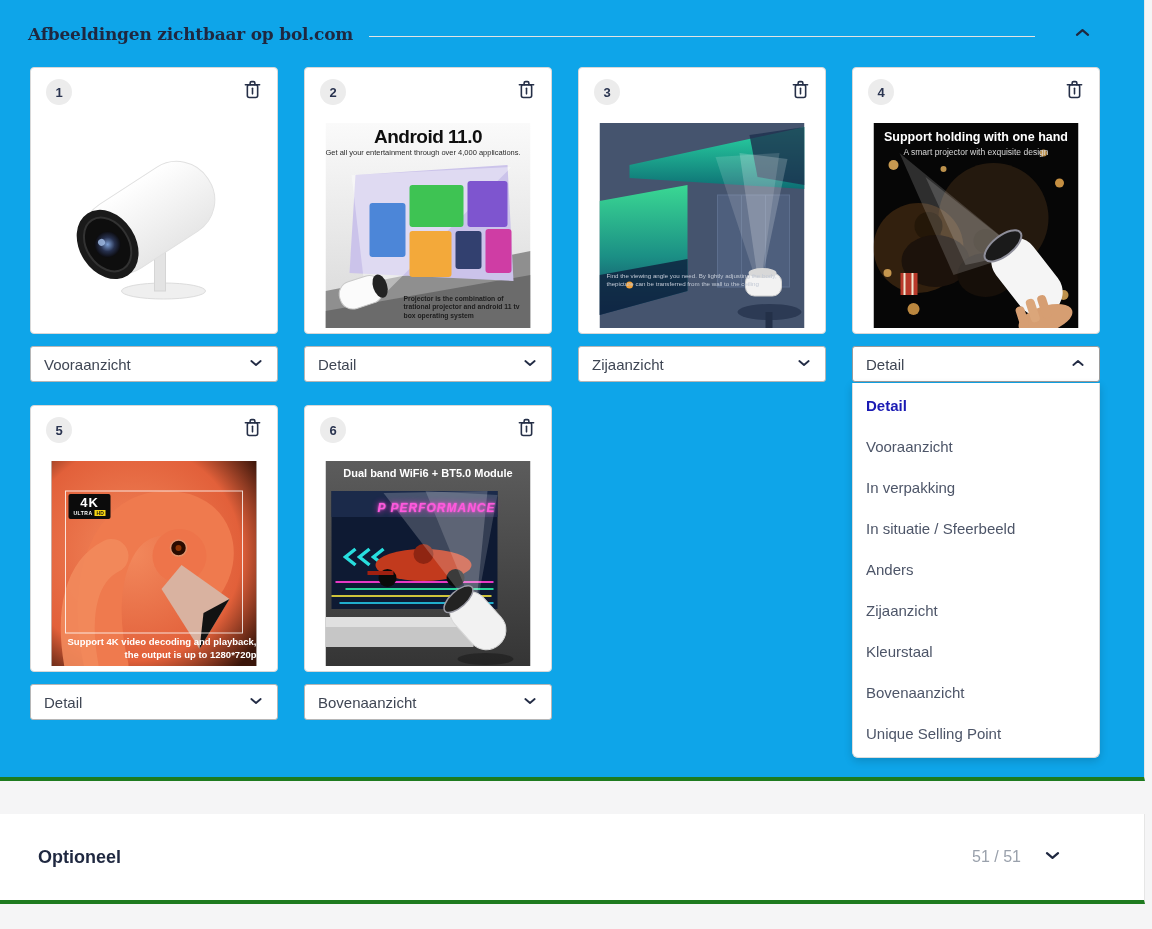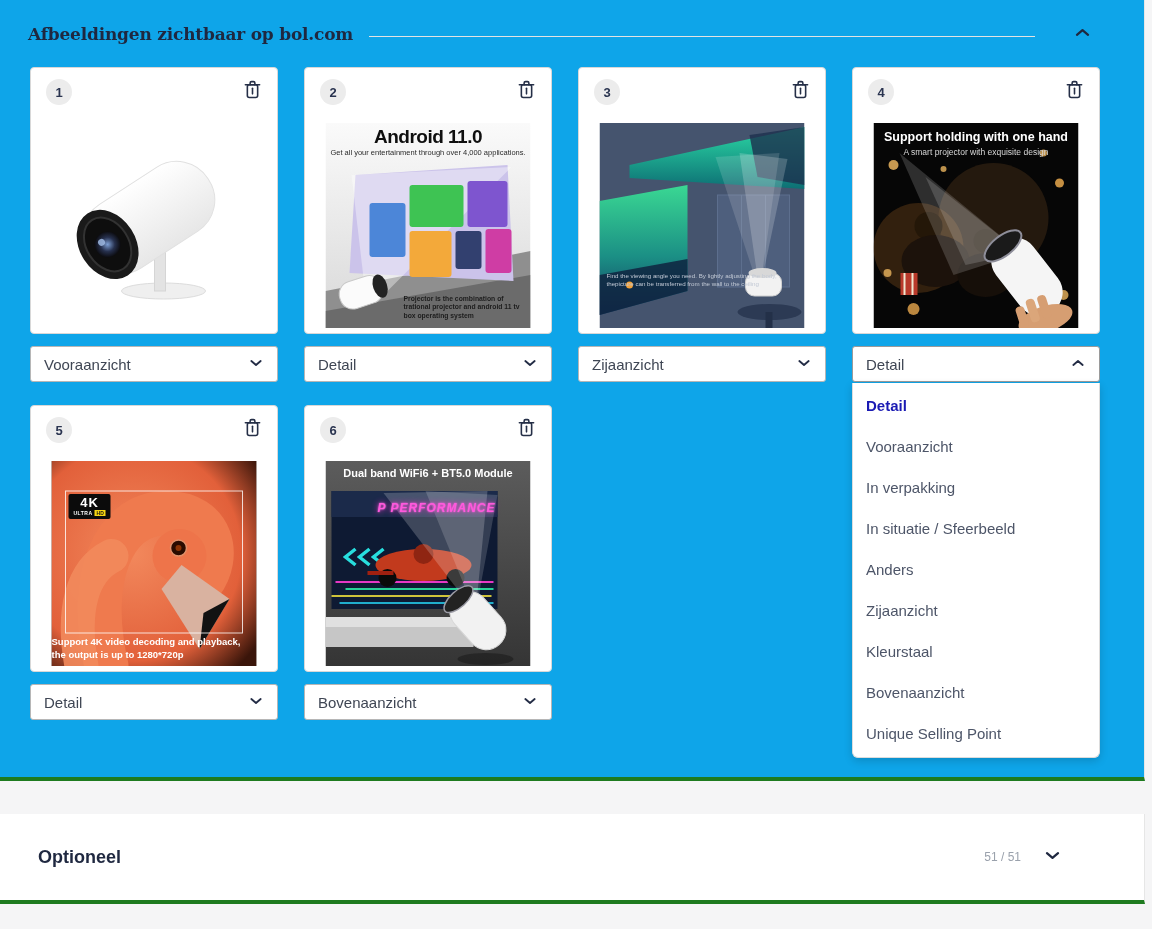--- a/index.html
+++ b/index.html
@@ -43,40 +43,40 @@
   .menu-item { height:41px; display:flex; align-items:center; padding:0 13px;
                font-size:15px; color:#4d5568; cursor:pointer; }
   .menu-item.selected { color:#1a1ab3; font-weight:bold; }
 
   .spacer { height:33px; }
   .optional-bar { width:1145px; height:90px; background:#fff; border-right:1px solid #e6e6e6;
                   border-bottom:4px solid #1e7b1f; display:flex; align-items:center;
                   justify-content:space-between; padding:0 80px 0 38px; }
   .optional-title { font-family:Liberation Sans, sans-serif; font-weight:700; font-size:18px; color:#1f2840; }
   .optional-right { display:flex; align-items:center; gap:20px; }
-  .counter { font-size:12px; color:#9aa1ac; }
+  .counter { font-size:16px; color:#9aa1ac; }
 
   
   .t-c2-title { top:3px; left:0; width:100%; text-align:center; font-weight:bold;
                 font-size:19px; color:#0f0f0f; letter-spacing:-0.5px; }
-  .t-c2-sub   { top:25px; left:0; width:100%; text-align:center; font-size:7.5px; color:#2b2b2b; }
+  .t-c2-sub   { top:25px; left:0; width:100%; text-align:left; font-size:7.5px; color:#2b2b2b; }
   .t-c2-cap   { right:5px; bottom:7px; width:122px; font-size:6.8px; font-weight:bold;
                 color:#1d1d1d; line-height:1.3; }
   .t-c3-note  { left:7px; bottom:40px; font-size:6.2px; color:#c2c9d5; line-height:1.3; }
   .t-c3-head  { left:7px; bottom:7px; font-size:11.5px; font-weight:800; color:#fff; line-height:1.2; }
   .t-c4-title { top:7px; left:0; width:100%; text-align:center; font-weight:bold;
                 font-size:12.5px; color:#fff; }
   .t-c4-sub   { top:24px; left:0; width:100%; text-align:center; font-size:8.5px; color:#d9d9d9; }
   .badge-4k   { top:33px; left:17px; background:#0b0b0b; color:#fff; padding:2px 5px 3px;
                 border-radius:2px; text-align:center; }
   .badge-4k .main { font-size:13px; font-weight:bold; letter-spacing:1px; line-height:1; }
   .badge-4k .row  { display:flex; align-items:center; gap:2px; margin-top:1px; }
   .badge-4k .sub  { font-size:5px; font-weight:bold; letter-spacing:.5px; }
   .badge-4k .hd   { font-size:5px; font-weight:bold; background:#f5d512; color:#111; padding:0 2px; }
-  .t-c5-cap   { bottom:5px; left:0; width:100%; text-align:left; font-weight:bold;
+  .t-c5-cap   { bottom:5px; left:0; width:100%; text-align:right; font-weight:bold;
                 font-size:9.5px; color:#fff; line-height:1.3; }
   .t-c6-title { top:6px; left:0; width:100%; text-align:center; font-weight:bold;
                 font-size:11px; color:#fff; }
   .t-c6-neon  { top:40px; left:10px; width:160px; font-style:italic; font-weight:900;
                 font-size:12px; color:#ff58dd; letter-spacing:1px;
                 text-shadow:0 0 6px #ff2ad0, 0 0 2px #ff8ae8;text-align:right; }
 </style>
 </head>
 <body>
 

